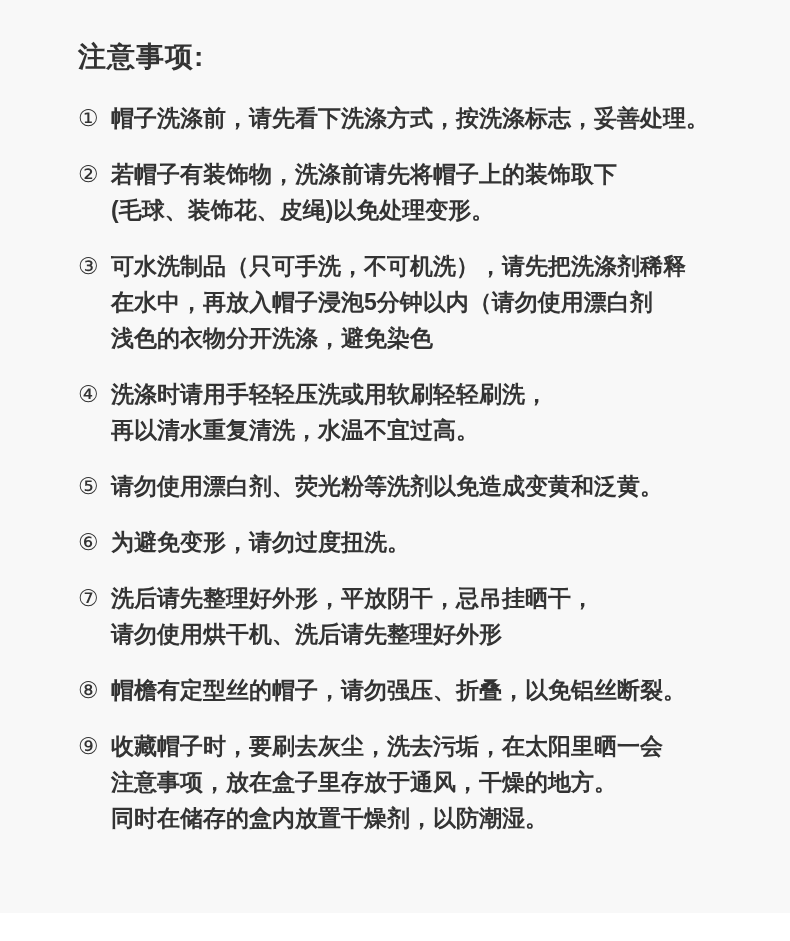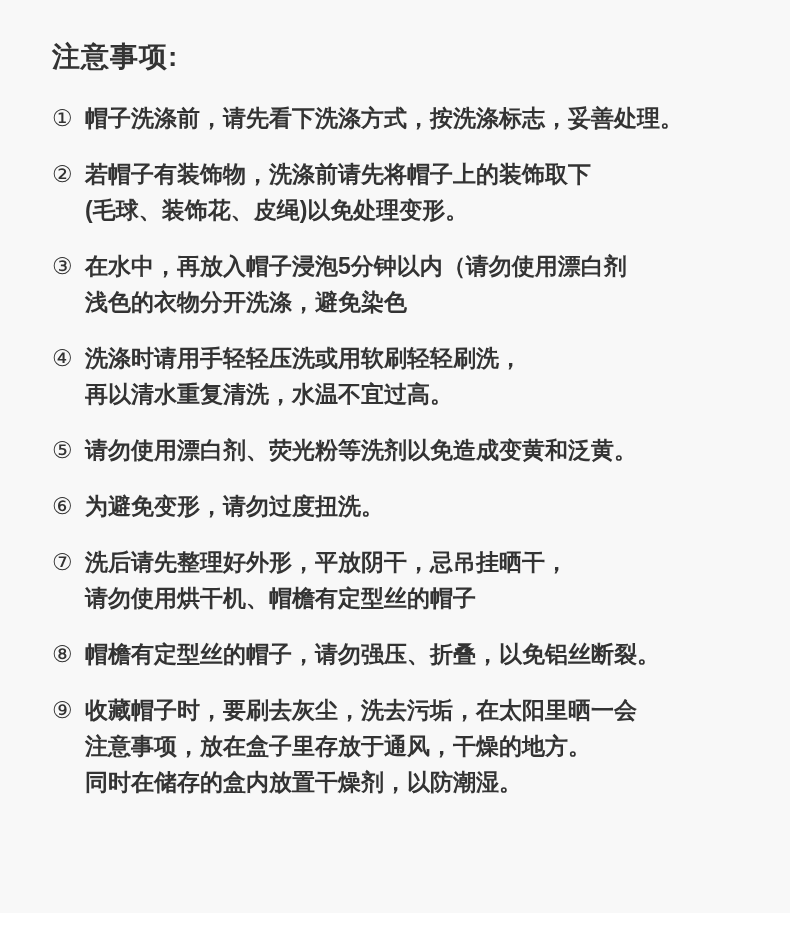--- a/index.html
+++ b/index.html
@@ -12,21 +12,21 @@
     height: 941px;
     background: #ffffff;
     overflow: hidden;
     font-family: "Liberation Sans", sans-serif;
   }
   .sheet {
     box-sizing: border-box;
     width: 790px;
     height: 913px;
     background: #f8f8f8;
-    padding: 42px 56px 0 52px;
+    padding: 42px 56px 0 78px;
   }
   .page-title {
     font-size: 28px;
     line-height: 30px;
     font-weight: 700;
     color: #333333;
     margin: 0 0 28px 0;
     letter-spacing: 1px;
   }
   .notice-item {
@@ -75,20 +75,21 @@
       <span class="item-marker">②</span>
       <div class="item-lines">
         <div class="item-line">若帽子有装饰物，洗涤前请先将帽子上的装饰取下</div>
         <div class="item-line">(毛球、装饰花、皮绳)以免处理变形。</div>
       </div>
     </div>
 
     <div class="notice-item">
       <span class="item-marker">③</span>
       <div class="item-lines">
+        <div class="item-line">可水洗制品（只可手洗，不可机洗），请先把洗涤剂稀释</div>
         <div class="item-line">在水中，再放入帽子浸泡5分钟以内（请勿使用漂白剂</div>
         <div class="item-line">浅色的衣物分开洗涤，避免染色</div>
       </div>
     </div>
 
     <div class="notice-item">
       <span class="item-marker">④</span>
       <div class="item-lines">
         <div class="item-line">洗涤时请用手轻轻压洗或用软刷轻轻刷洗，</div>
         <div class="item-line">再以清水重复清洗，水温不宜过高。</div>
@@ -106,21 +107,21 @@
       <span class="item-marker">⑥</span>
       <div class="item-lines">
         <div class="item-line">为避免变形，请勿过度扭洗。</div>
       </div>
     </div>
 
     <div class="notice-item">
       <span class="item-marker">⑦</span>
       <div class="item-lines">
         <div class="item-line">洗后请先整理好外形，平放阴干，忌吊挂晒干，</div>
-        <div class="item-line">请勿使用烘干机、帽檐有定型丝的帽子</div>
+        <div class="item-line">请勿使用烘干机、洗后请先整理好外形</div>
       </div>
     </div>
 
     <div class="notice-item">
       <span class="item-marker">⑧</span>
       <div class="item-lines">
         <div class="item-line">帽檐有定型丝的帽子，请勿强压、折叠，以免铝丝断裂。</div>
       </div>
     </div>
 

